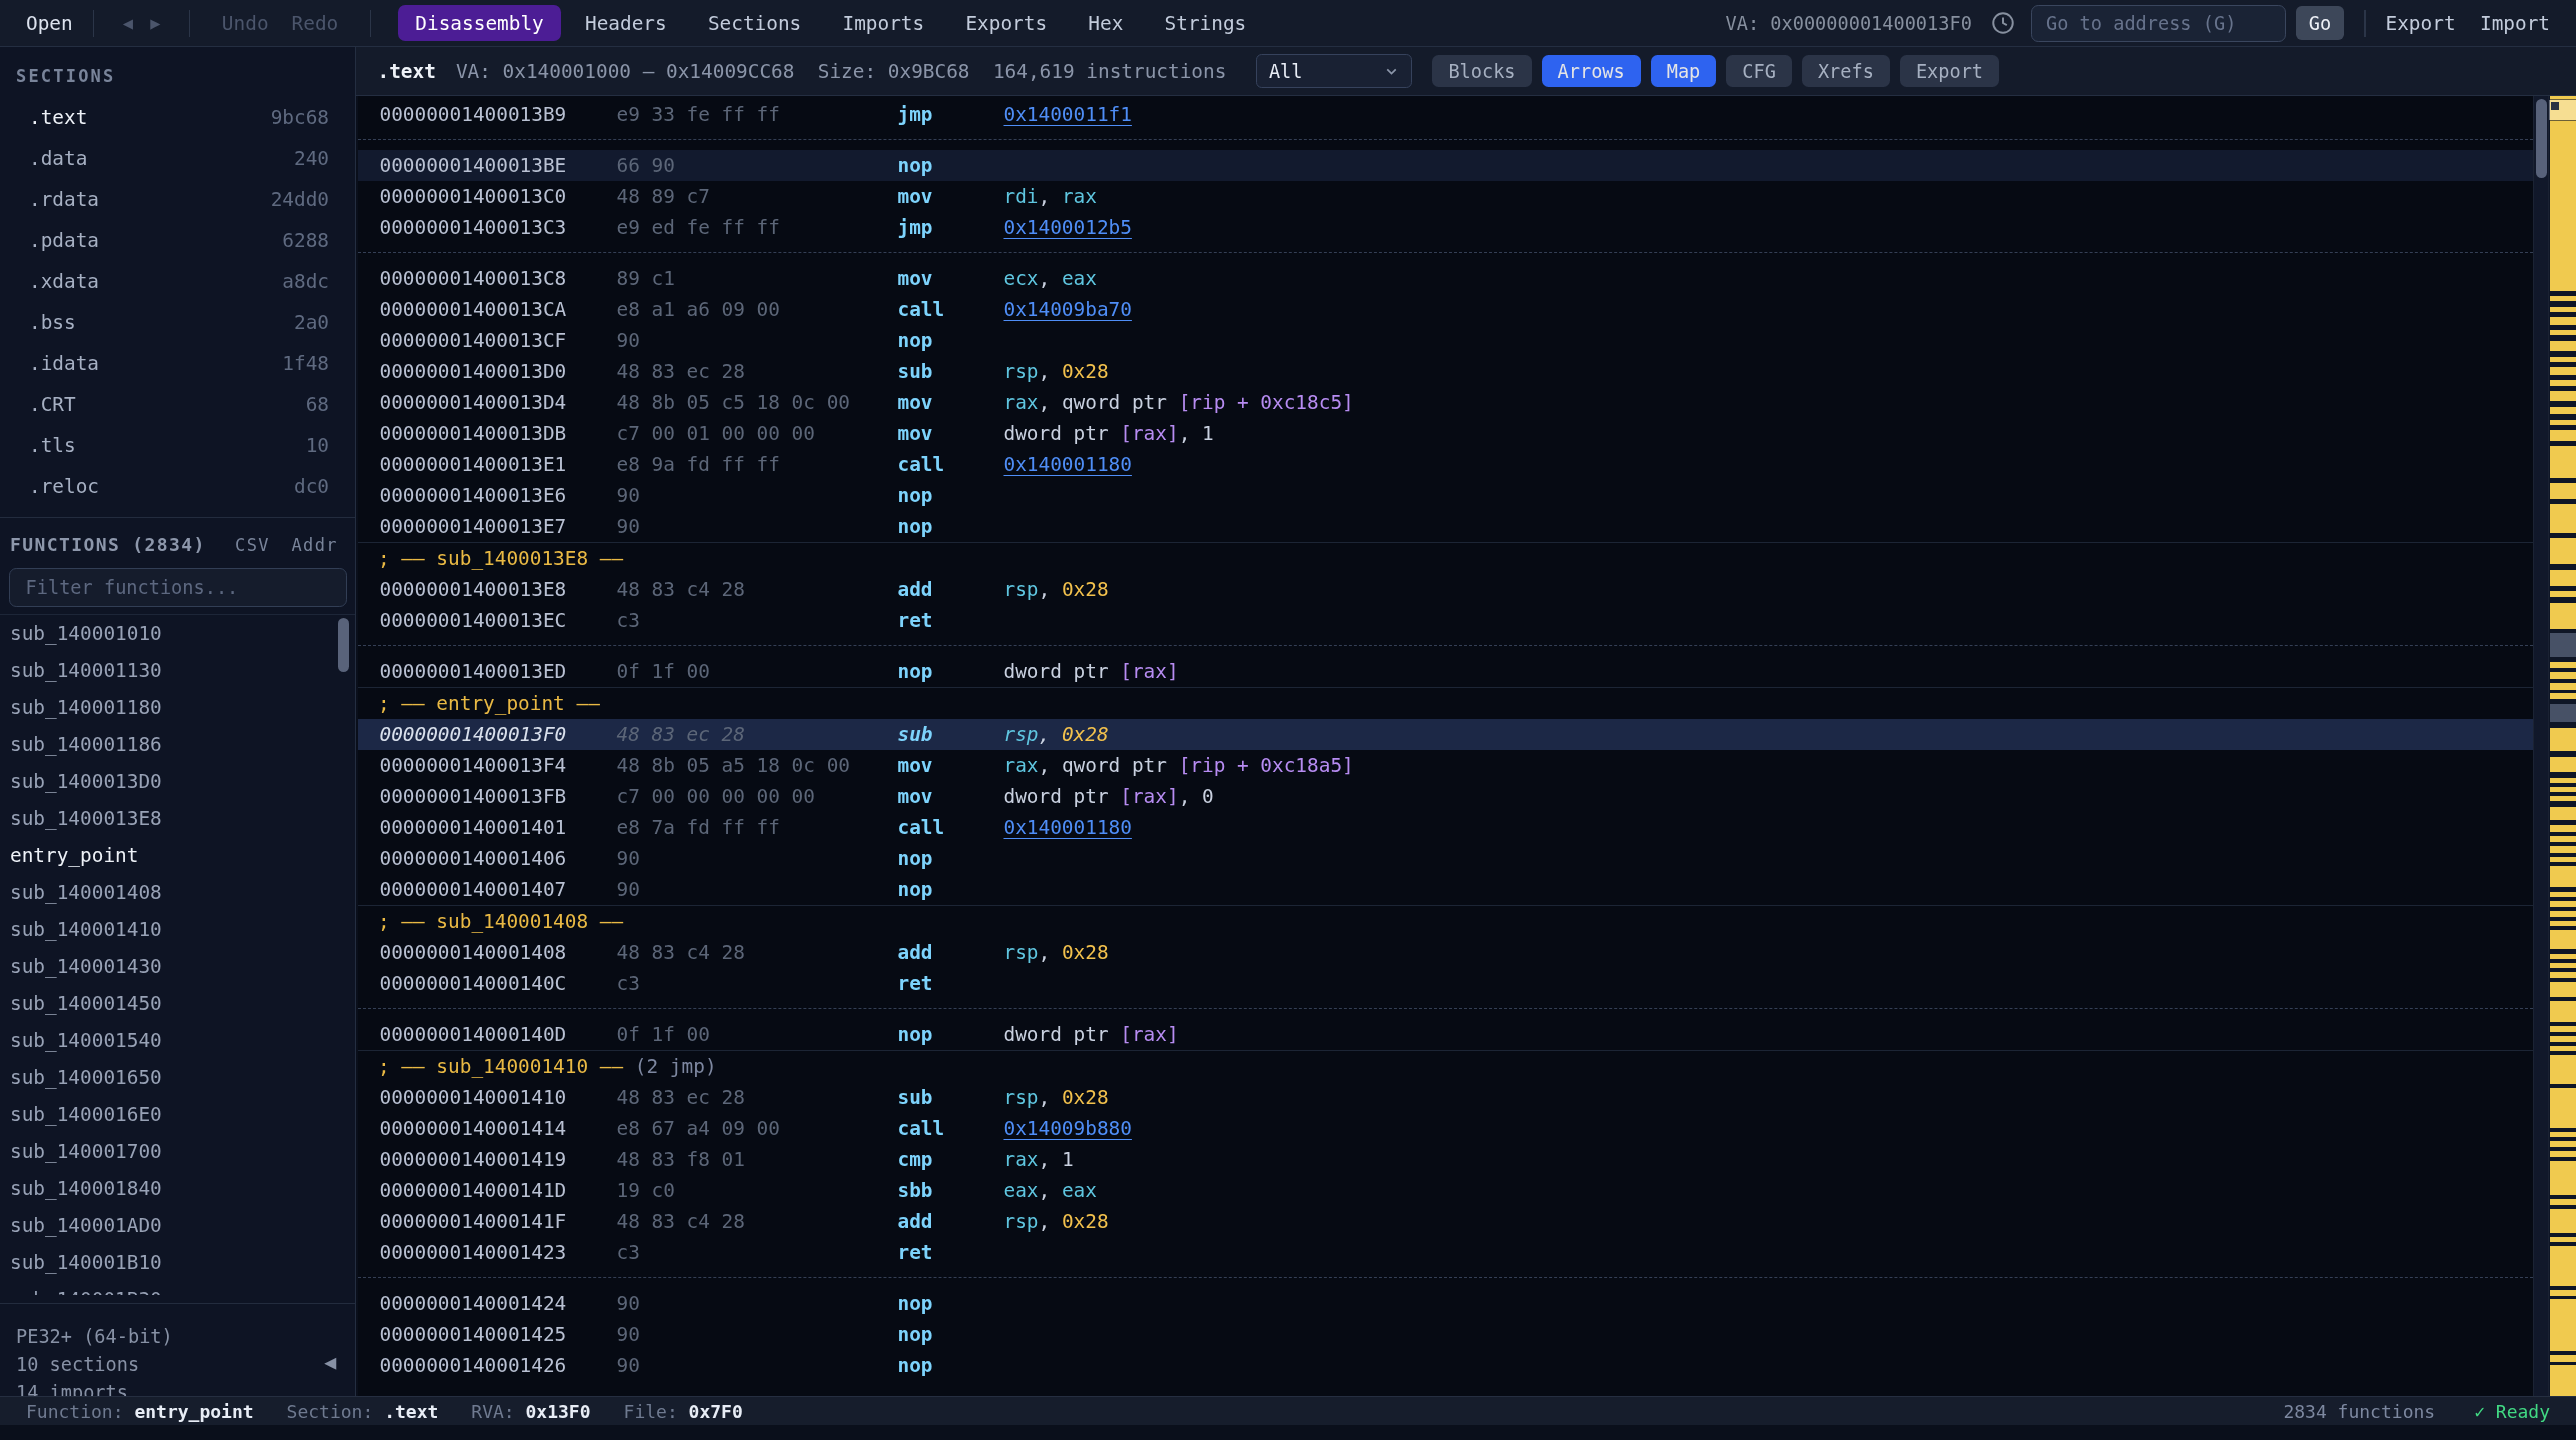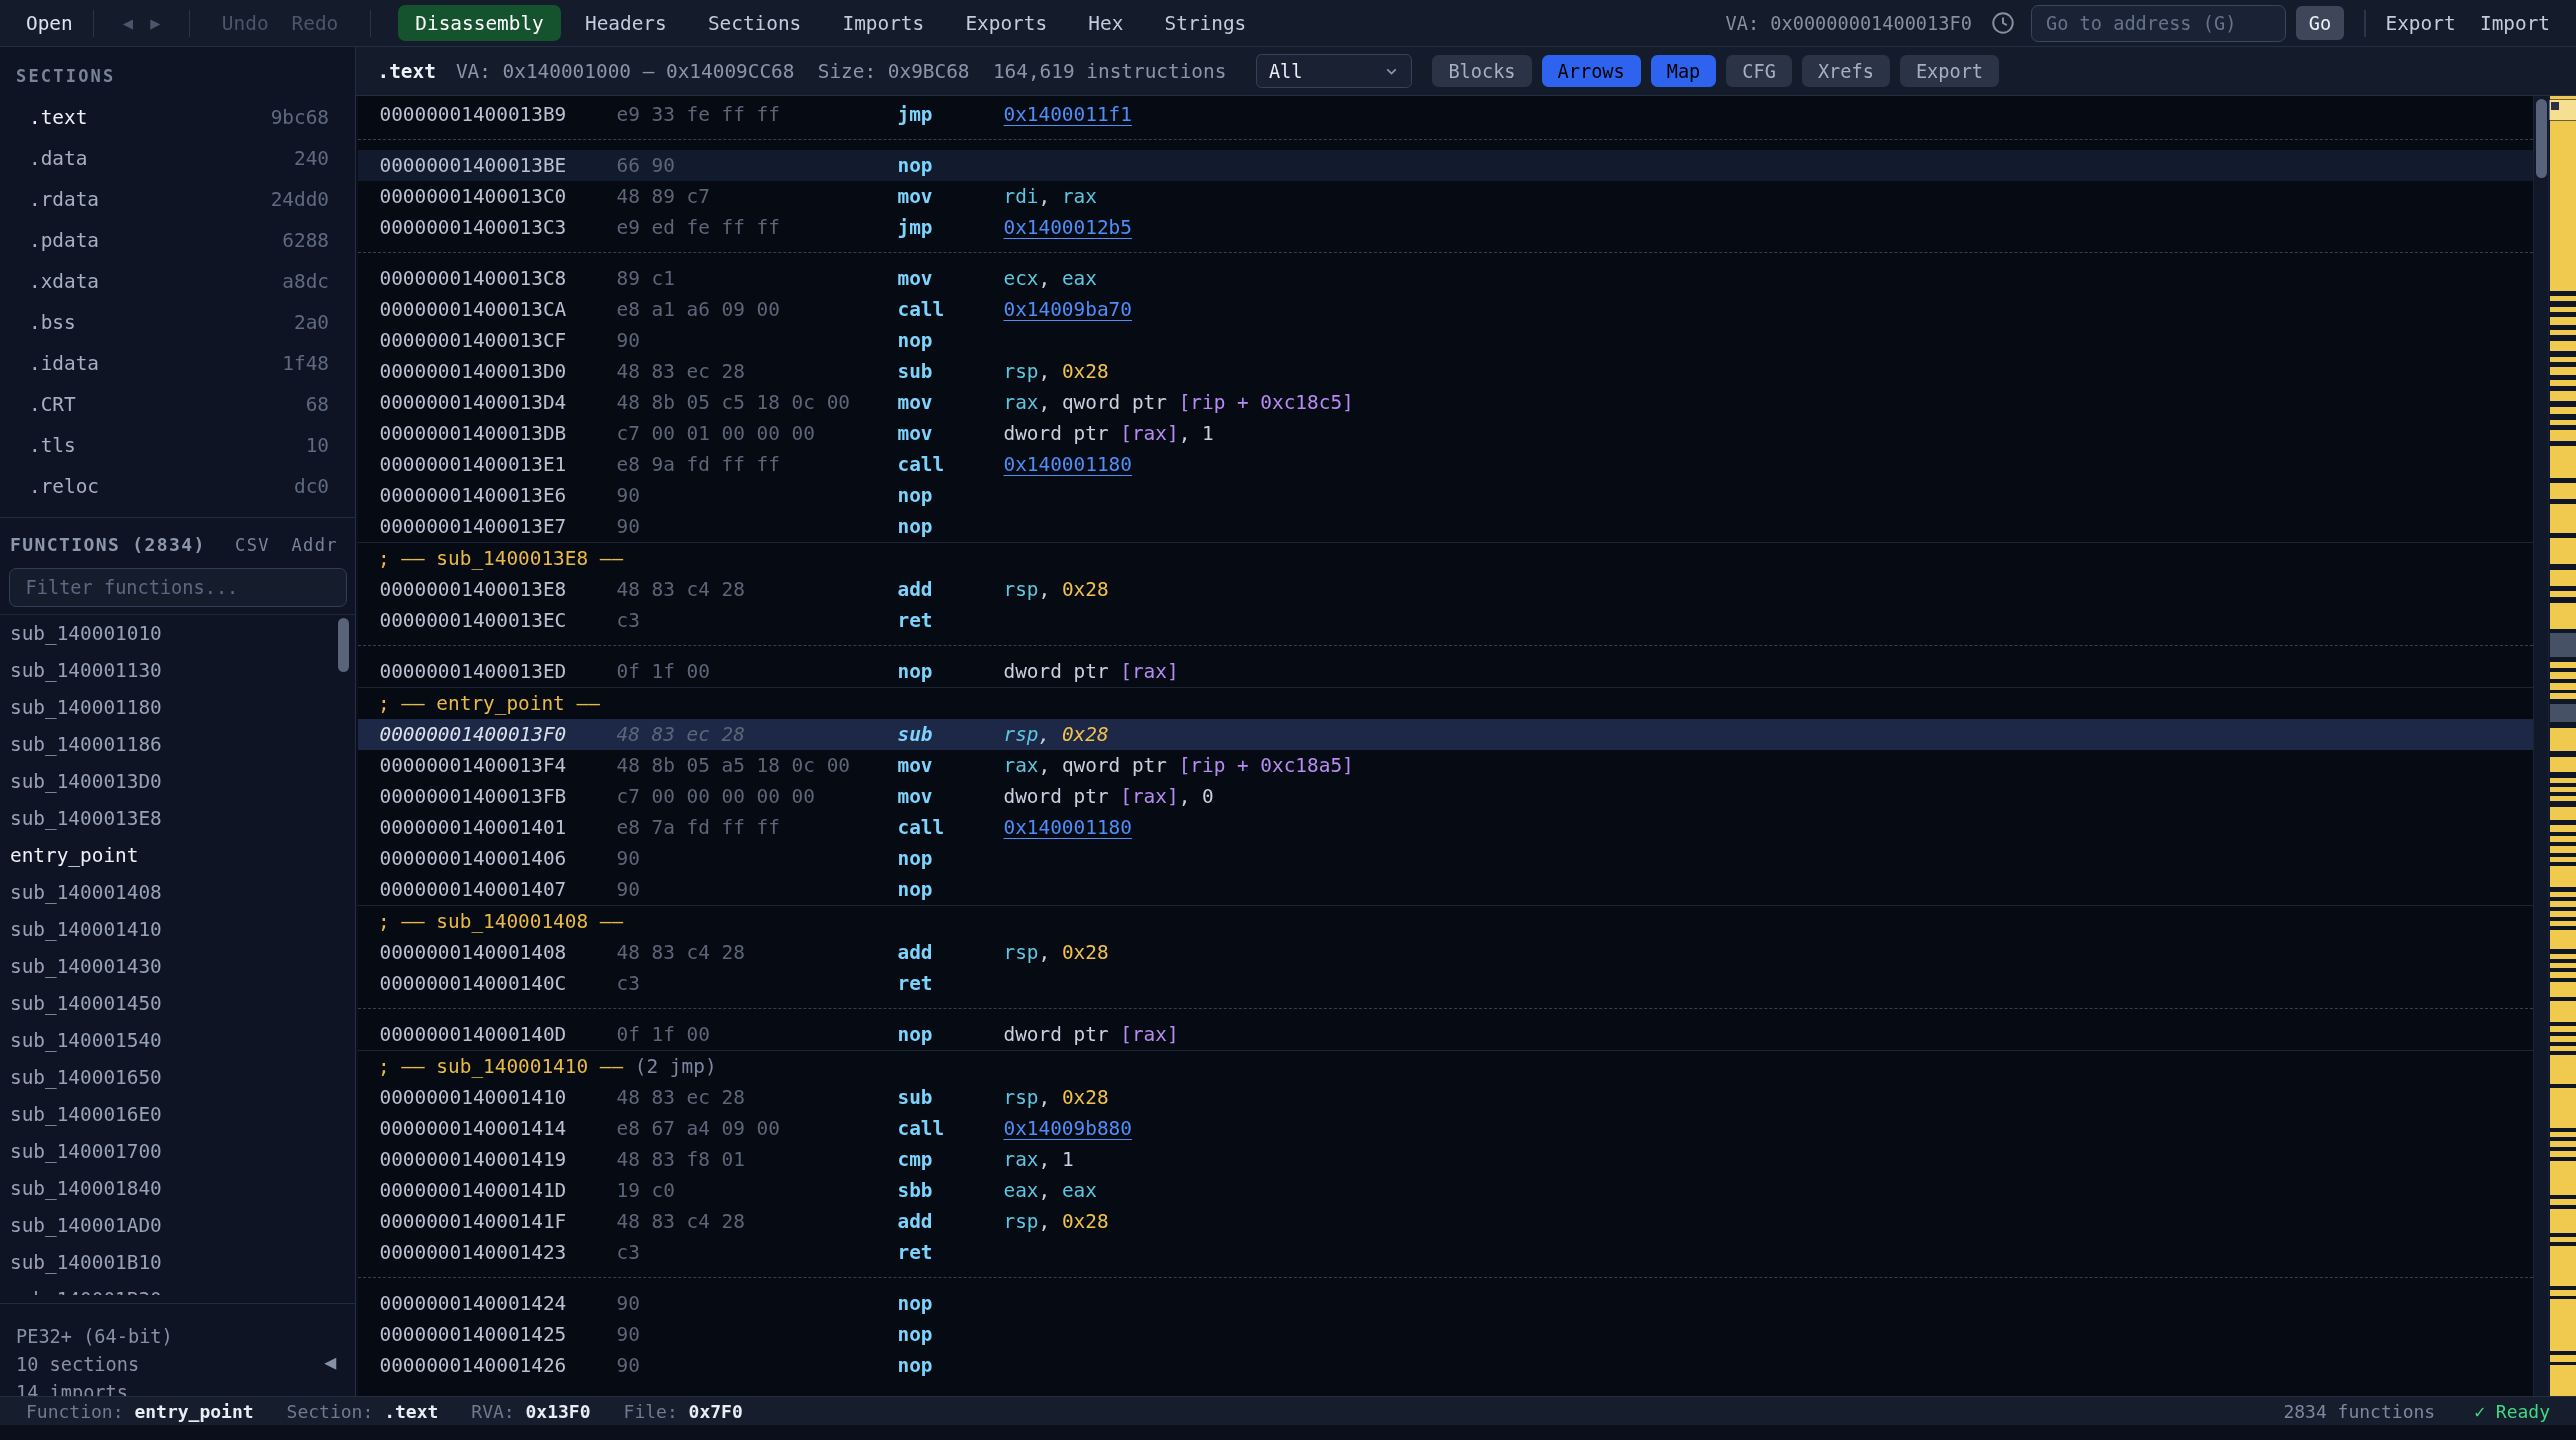--- a/index.html
+++ b/index.html
@@ -15,21 +15,21 @@
     position:absolute; top:0; left:0; width:2576px; height:47px;
     background:#141b2a; border-bottom:1.4px solid #242e41;
     display:flex; align-items:center; padding:0 26px; font-size:19.4px;
   }
   .tb-sep { width:1.4px; height:27px; background:#2b3548; margin:0 20px; flex:0 0 auto; }
   .tb-open { color:#dde3ef; cursor:default; }
   .tb-arrow { color:#4b556b; font-size:17px; margin:0 8.6px; }
   .tb-dis { color:#4b556b; margin:0 11.5px; }
   .tabs { display:flex; align-items:center; gap:7.2px; margin-left:7.2px; }
   .tab { padding:6.5px 17px; border-radius:7.2px; color:#c3ccdc; }
-  .tab.active { background:#14532d; color:#ffffff; }
+  .tab.active { background:#4c1d95; color:#ffffff; }
   .tb-spacer { flex:1; }
   .tb-va { color:#87909f; font-size:18.6px; margin-right:18.6px; white-space:pre; }
   .clock { width:26px; height:26px; margin-right:14.3px; flex:0 0 auto; }
   .goto-input {
     width:255px; height:37px; background:#1a2335; border:1.4px solid #3a465e;
     border-radius:7.2px; color:#c7cfdf; font:inherit; font-size:18.6px; padding:0 14.3px;
   }
   .goto-input::placeholder { color:#67738c; }
   .go-btn {
     margin-left:10px; background:#3d4759; color:#eef1f7; border:none; font:inherit;
@@ -84,21 +84,21 @@
   .dh-section { color:#eef2f8; font-weight:bold; margin-right:20px; }
   .dh-info { color:#8b95a9; white-space:pre; }
   .dh-select {
     margin-left:30px; width:156px; height:34px; border:1.4px solid #36425c; background:#192133;
     border-radius:5.7px; display:flex; align-items:center; justify-content:space-between;
     padding:0 11.5px; color:#e8edf6; font-size:18.6px;
   }
   .dh-select svg { width:17px; height:17px; }
   .dh-buttons { display:flex; gap:10px; margin-left:20px; }
   .dh-btn { padding:5.7px 16px; border-radius:6.5px; background:#2b3447; color:#a6b0c1; font-size:18.6px; }
-  .dh-btn.active { background:#2e63f0; color:#000000; }
+  .dh-btn.active { background:#2e63f0; color:#e5e5e5; }
   
   .listing {
     position:absolute; top:96px; left:358px; right:43px; bottom:29px;
     background:#060a13; overflow:hidden; padding-top:2.9px; font-size:19.4px;
   }
   .row { height:31px; display:flex; align-items:center; }
   .row.sub { background:#121a2e; }
   .row.sel { background:#1c2846;font-style:italic; }
   .row .addr { margin-left:21.5px; width:237px; color:#b9c1d3; flex:0 0 auto; }
   .row.sel .addr { color:#d9e0ec; }

